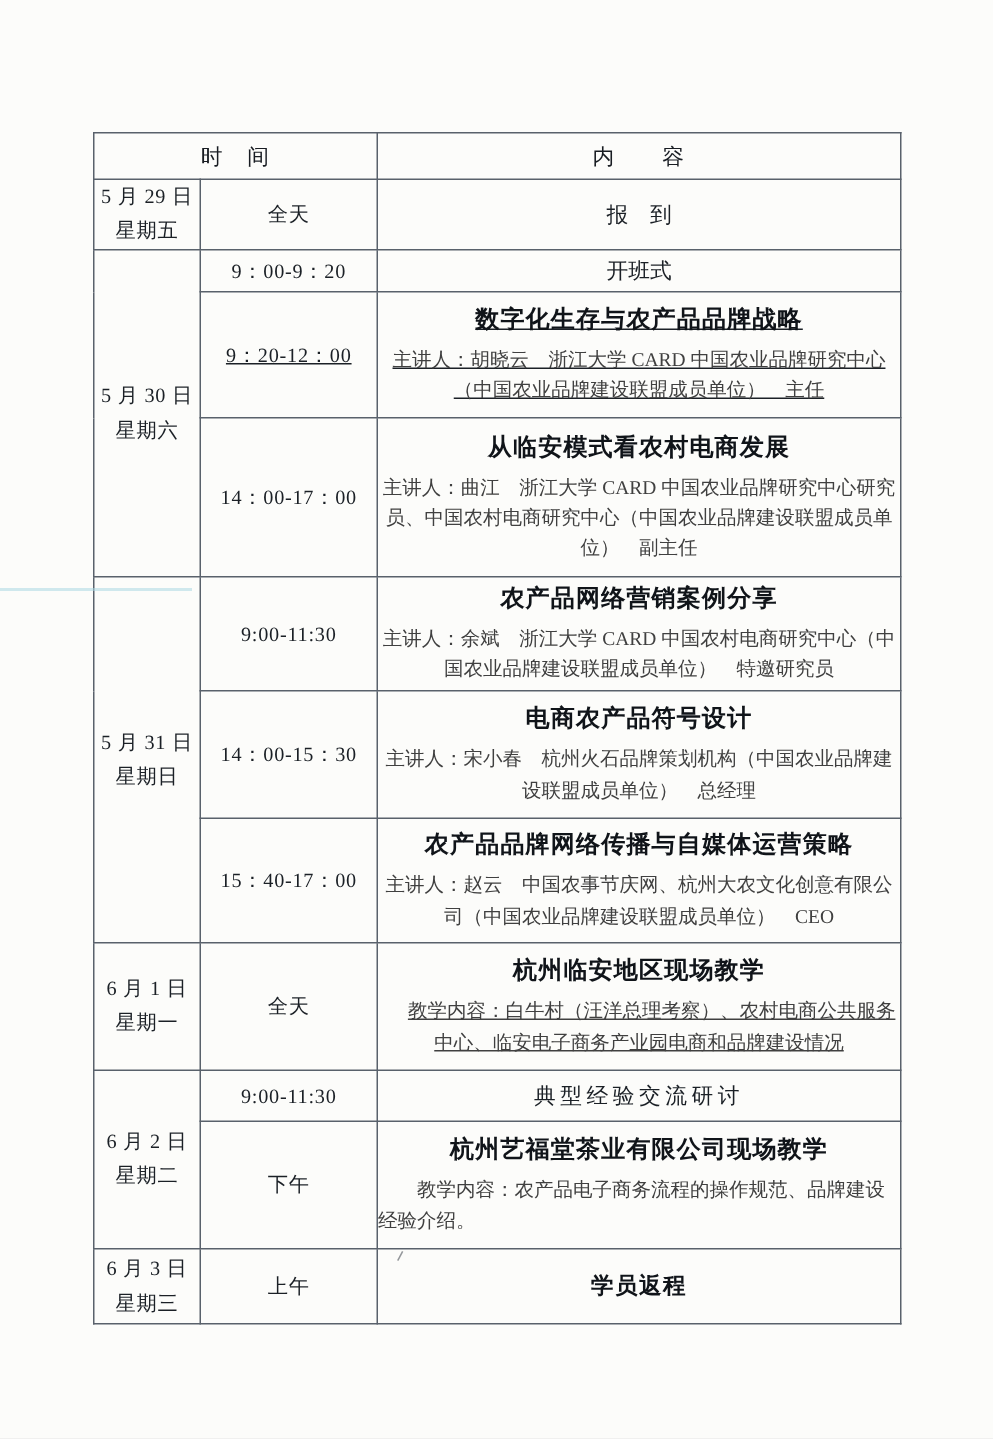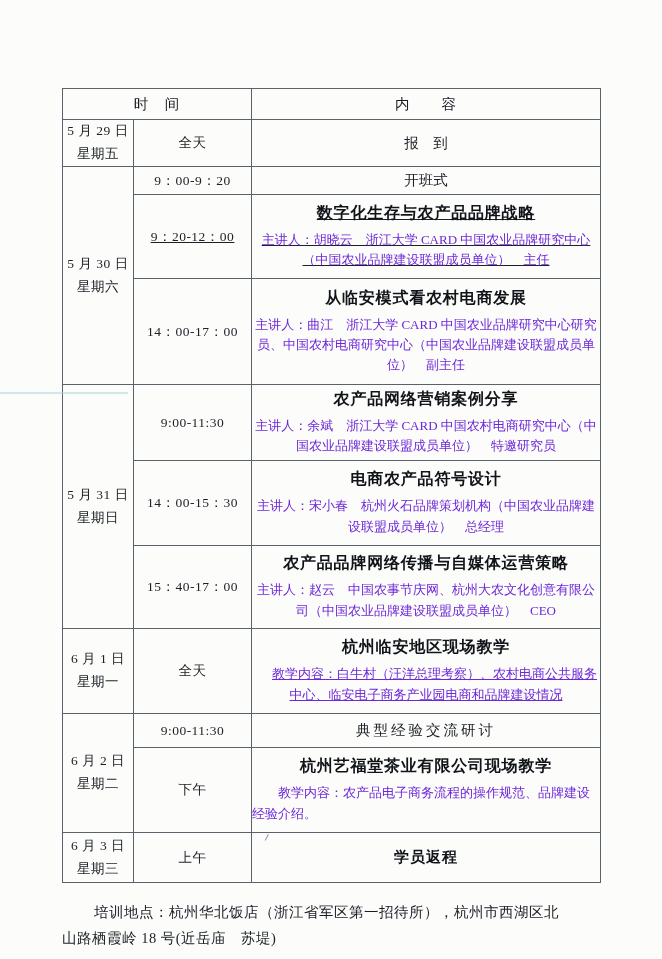--- a/index.html
+++ b/index.html
@@ -78,21 +78,21 @@
     font-size: 15px;
     font-weight: bold;
     letter-spacing: 1px;
     color: #101419;
   }
   .cell-stack { display: flex; flex-direction: column; justify-content: center; gap: 6px; }
   .detail {
     font-size: 13px;
     line-height: 1.55;
     text-align: center;
-    color: #6d28d9;
+    color: #404040;
   }
   .detail.indent-1 { text-align: center; text-indent: 1.3em; text-decoration: underline; }
   .detail.indent-2 { text-align: left; text-indent: 2em; }
 
   .footer-note {
     position: absolute;
     left: 62px;
     top: 884px;
     width: 540px;
     font-size: 14.5px;
@@ -235,19 +235,17 @@
       <td class="date">6 月 3 日
 星期三</td>
       <td class="time">上午</td>
       <td class="content">
         <div class="topic-bold-sm">学员返程</div>
       </td>
     </tr>
   </tbody>
     </table>
 
-  <p class="footer-note">培训地点：杭州华北饭店（浙江省军区第一招待所），杭州市西湖区北
-山路栖霞岭 18 号(近岳庙　苏堤)</p>
 
   <div class="artifact-line"></div>
   <div class="artifact-speck"></div>
 
 </div>
 
 </body></html>

